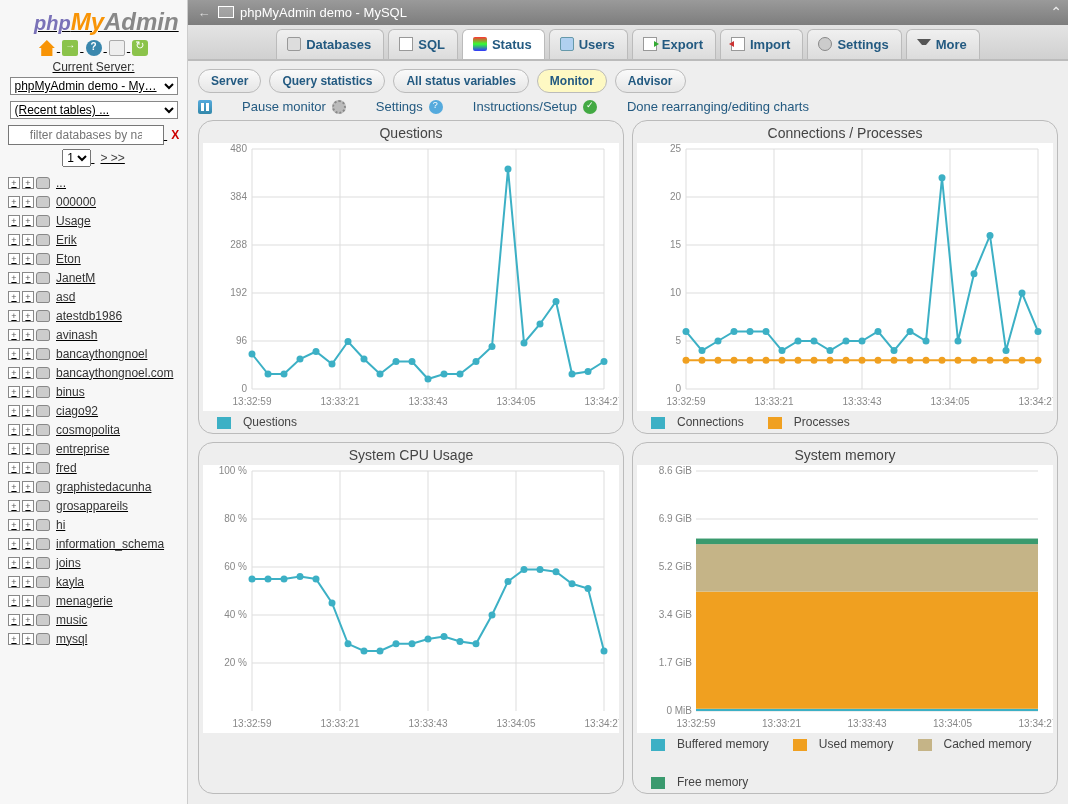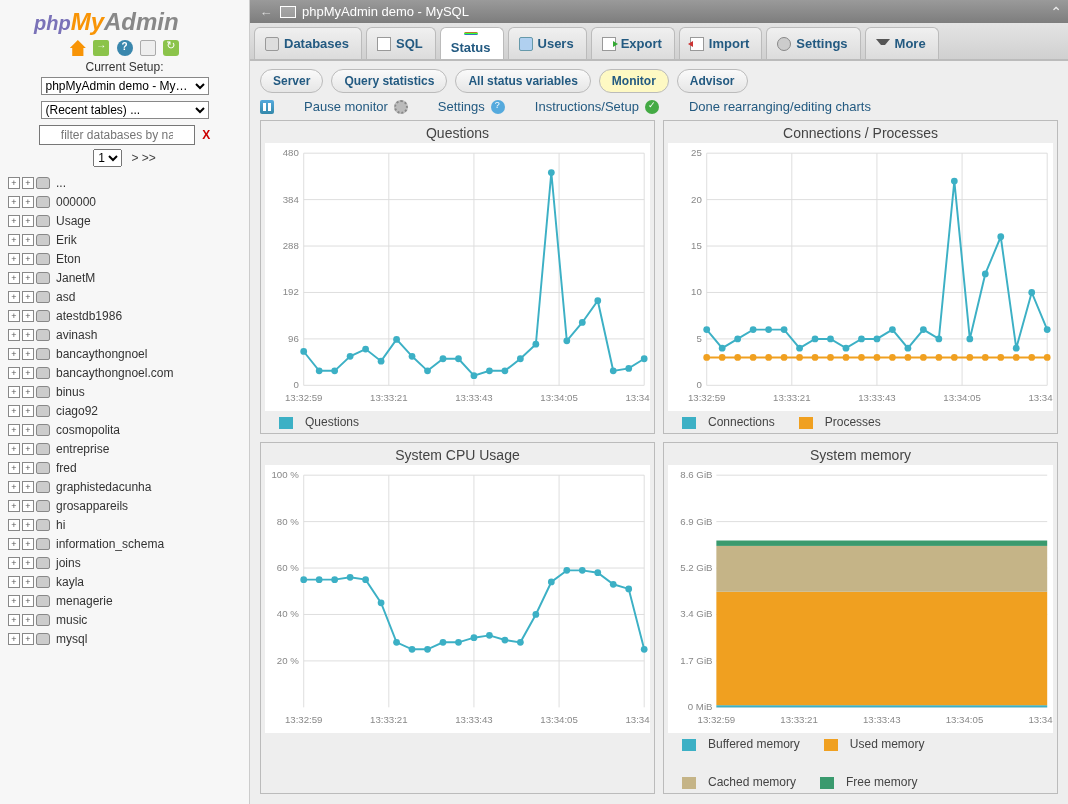--- a/index.html
+++ b/index.html
@@ -1,20 +1,20 @@
 <!DOCTYPE html>
 <html><head>
 <meta charset="utf-8">
 <style>
 * { box-sizing: border-box; margin: 0; padding: 0; }
 body { font-family: "Lucida Grande", "Lucida Sans Unicode", Verdana, sans-serif; font-size: 12px; background: #fff; }
 #page { display: flex; width: 1068px; height: 804px; overflow: hidden; }
 
 
-#sidebar { width: 250px; background: #f7f7f7; border-right: 1px solid #ccc; overflow: hidden; }
+#sidebar { width: 188px; background: #f7f7f7; border-right: 1px solid #ccc; overflow: hidden; text-decoration: underline; }
 #logo { padding: 8px 0 2px 34px; }
 #logo .php { color: #7a72b8; font-weight: bold; font-size: 20px; font-style: italic; }
 #logo .my { color: #f89406; font-weight: bold; font-size: 24px; font-style: italic; }
 #logo .admin { color: #888; font-weight: bold; font-size: 24px; font-style: italic; }
 #toolbar-icons { text-align: center; padding: 2px 0 4px 0; }
 #toolbar-icons span { display: inline-block; width: 16px; height: 16px; margin: 0 2px; vertical-align: middle; }
 .ic-home { background: #f89406; border-radius: 2px 2px 0 0; clip-path: polygon(50% 0, 100% 50%, 85% 50%, 85% 100%, 15% 100%, 15% 50%, 0 50%); }
 .ic-exit { background: #8bc34a; border-radius: 2px; position: relative; }
 .ic-exit::after { content: "→"; position: absolute; color: #fff; font-size: 10px; top: -1px; left: 3px; }
 .ic-help { background: #3a87ad; border-radius: 50%; position: relative; }
@@ -38,23 +38,23 @@
 
 
 #main { flex: 1; background: #eeeeee; display: flex; flex-direction: column; }
 #topbar { height: 26px; background: linear-gradient(#9a9a9a, #7d7d7d); display: flex; align-items: center; color: #fff; font-size: 13px; padding: 0 6px; }
 #topbar .back { width: 20px; text-align: center; color: #ddd; }
 #topbar .win-icon { width: 16px; height: 12px; border: 1px solid #fff; margin: 0 6px 0 4px; background: rgba(255,255,255,0.2); }
 #topbar .title { flex: 1; }
 #topbar .collapse { font-size: 14px; color: #eee; }
 
 
-#main-tabs { display: flex; background: linear-gradient(#e4e4e4, #d0d0d0); border-bottom: 2px solid #bbb; padding: 4px 4px 0 4px; gap: 4px; height: 38px; }
+#main-tabs { display: flex; background: linear-gradient(#e4e4e4, #d0d0d0); border-bottom: 2px solid #bbb; padding: 4px 4px 0 4px; gap: 4px; height: 38px; justify-content: center; }
 .mtab { display: flex; align-items: center; gap: 5px; padding: 4px 12px 4px 10px; background: linear-gradient(#f0f0f0, #dcdcdc); border: 1px solid #bbb; border-bottom: none; border-radius: 6px 6px 0 0; color: #235a81; font-weight: bold; font-size: 13px; cursor: pointer; }
-.mtab.active { background: #fff; flex-direction: column; }
+.mtab.active { background: #fff; }
 .mtab .ti { width: 14px; height: 14px; display: inline-block; }
 .ti-db { background: #ddd; border: 1px solid #999; border-radius: 2px; }
 .ti-sql { background: #fff; border: 1px solid #999; }
 .ti-status { background: linear-gradient(#f33, #3f3, #33f); border-radius: 2px; }
 .ti-users { background: #b0d0f0; border: 1px solid #69a; border-radius: 2px; }
 .ti-export { background: #fff; border: 1px solid #999; position: relative; }
 .ti-export::after { content: ""; position: absolute; right: -3px; top: 3px; border-left: 5px solid #3a3; border-top: 3px solid transparent; border-bottom: 3px solid transparent; }
 .ti-import { background: #fff; border: 1px solid #999; position: relative; }
 .ti-import::after { content: ""; position: absolute; left: -3px; top: 3px; border-right: 5px solid #c33; border-top: 3px solid transparent; border-bottom: 3px solid transparent; }
 .ti-settings { background: #ccc; border-radius: 50%; border: 1px solid #888; }
@@ -73,21 +73,21 @@
 .ai-pause::before { left: 3px; } .ai-pause::after { right: 3px; }
 .ai-gear { background: #bbb; border-radius: 50%; border: 2px dotted #888; }
 .ai-info { background: #5ad; border-radius: 50%; position: relative; }
 .ai-info::after { content: "?"; position: absolute; color: #fff; font-size: 9px; top: 0; left: 4px; }
 .ai-ok { background: #4a4; border-radius: 50%; position: relative; }
 .ai-ok::after { content: "✓"; position: absolute; color: #fff; font-size: 9px; top: 0; left: 3px; }
 #action-row a { color: #235a81; cursor: pointer; margin-left: 24px; }
 
 
 #charts { display: grid; grid-template-columns: 1fr 1fr; gap: 8px; padding: 0 10px 10px 10px; flex: 1; }
-.chart-cell { background: #eee; border: 1px solid #bbb; border-radius: 0; padding: 4px 4px 2px 4px; position: relative; }
+.chart-cell { background: #eee; border: 1px solid #bbb; border-radius: 15px; padding: 4px 4px 2px 4px; position: relative; }
 .chart-title { text-align: center; color: #444; font-size: 14px; margin-bottom: 2px; }
 .chart-plot { background: #fff; position: relative; height: 268px; }
 .chart-plot svg { width: 100%; height: 100%; }
 .chart-legend { padding: 4px 4px 2px 14px; font-size: 12px; color: #444; display: flex; gap: 24px; flex-wrap: wrap; }
 .chart-legend .sw { display: inline-block; width: 14px; height: 12px; margin-right: 12px; vertical-align: middle; }
 
 .grid-line { stroke: #ddd; stroke-width: 1; }
 .axis-text { fill: #888; font-size: 10px; }
 .series-line { fill: none; stroke: #3cb0c5; stroke-width: 2; }
 .series-dot { fill: #3cb0c5; }
@@ -103,21 +103,21 @@
     <div id="logo">
       <span class="php">php</span><span class="my">My</span><span class="admin">Admin</span>
     </div>
     <div id="toolbar-icons">
       <span class="ic-home"></span>
       <span class="ic-exit"></span>
       <span class="ic-help"></span>
       <span class="ic-doc"></span>
       <span class="ic-refresh"></span>
     </div>
-    <div id="server-label">Current Setup:</div>
+    <div id="server-label">Current Server:</div>
     <select id="server-select">
       <option>phpMyAdmin demo - My…</option>
     </select>
     <select id="recent-select">
       <option>(Recent tables) ...</option>
     </select>
     <div id="db-filter-row">
       <input id="db-filter" type="text" placeholder="filter databases by name" style="">
       <span id="db-filter-x">X</span>
     </div>

